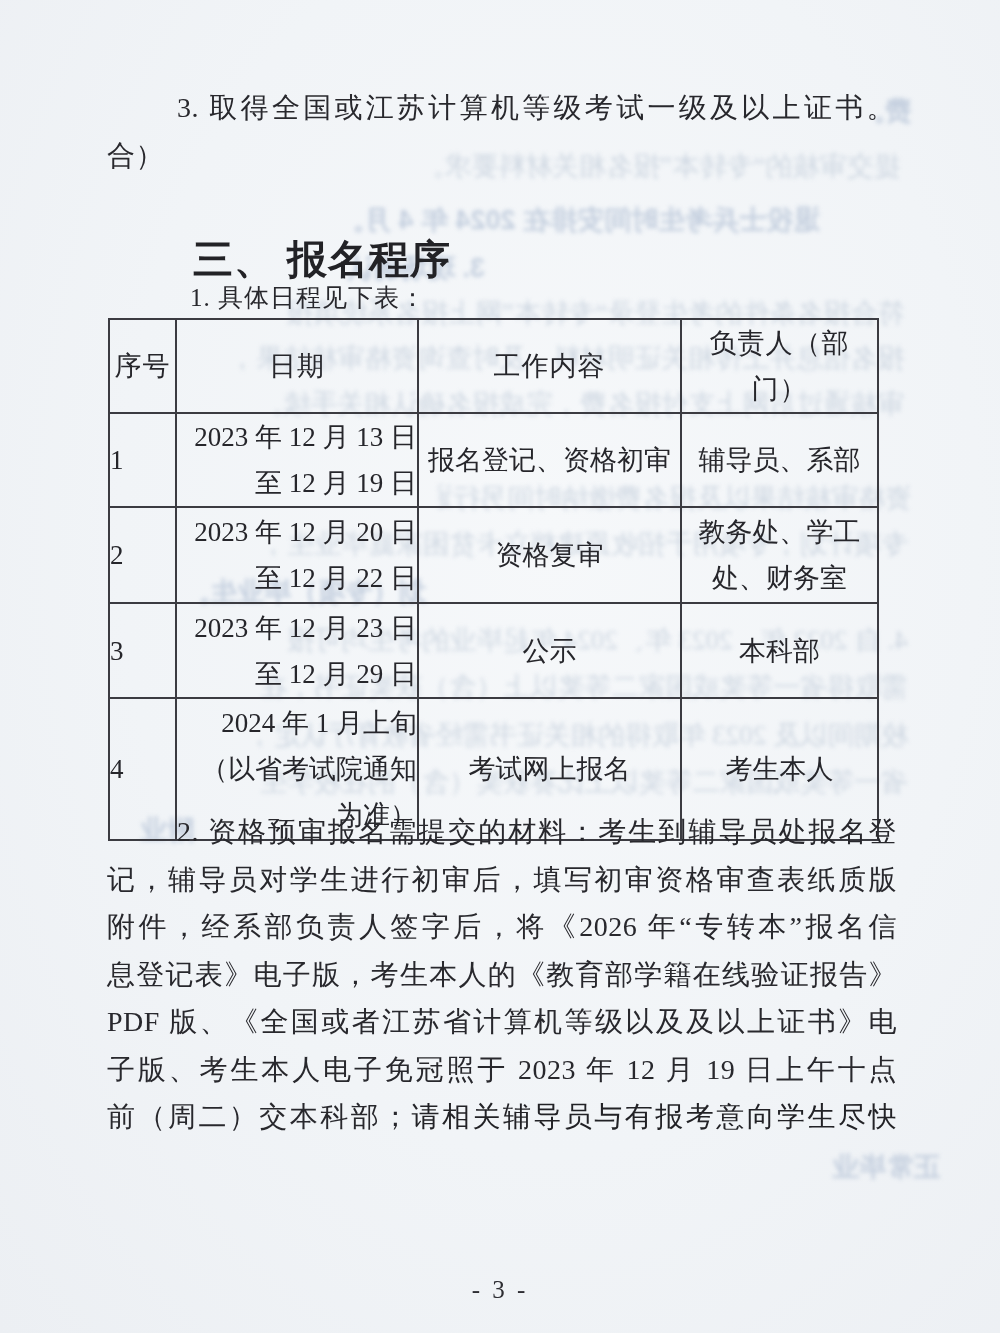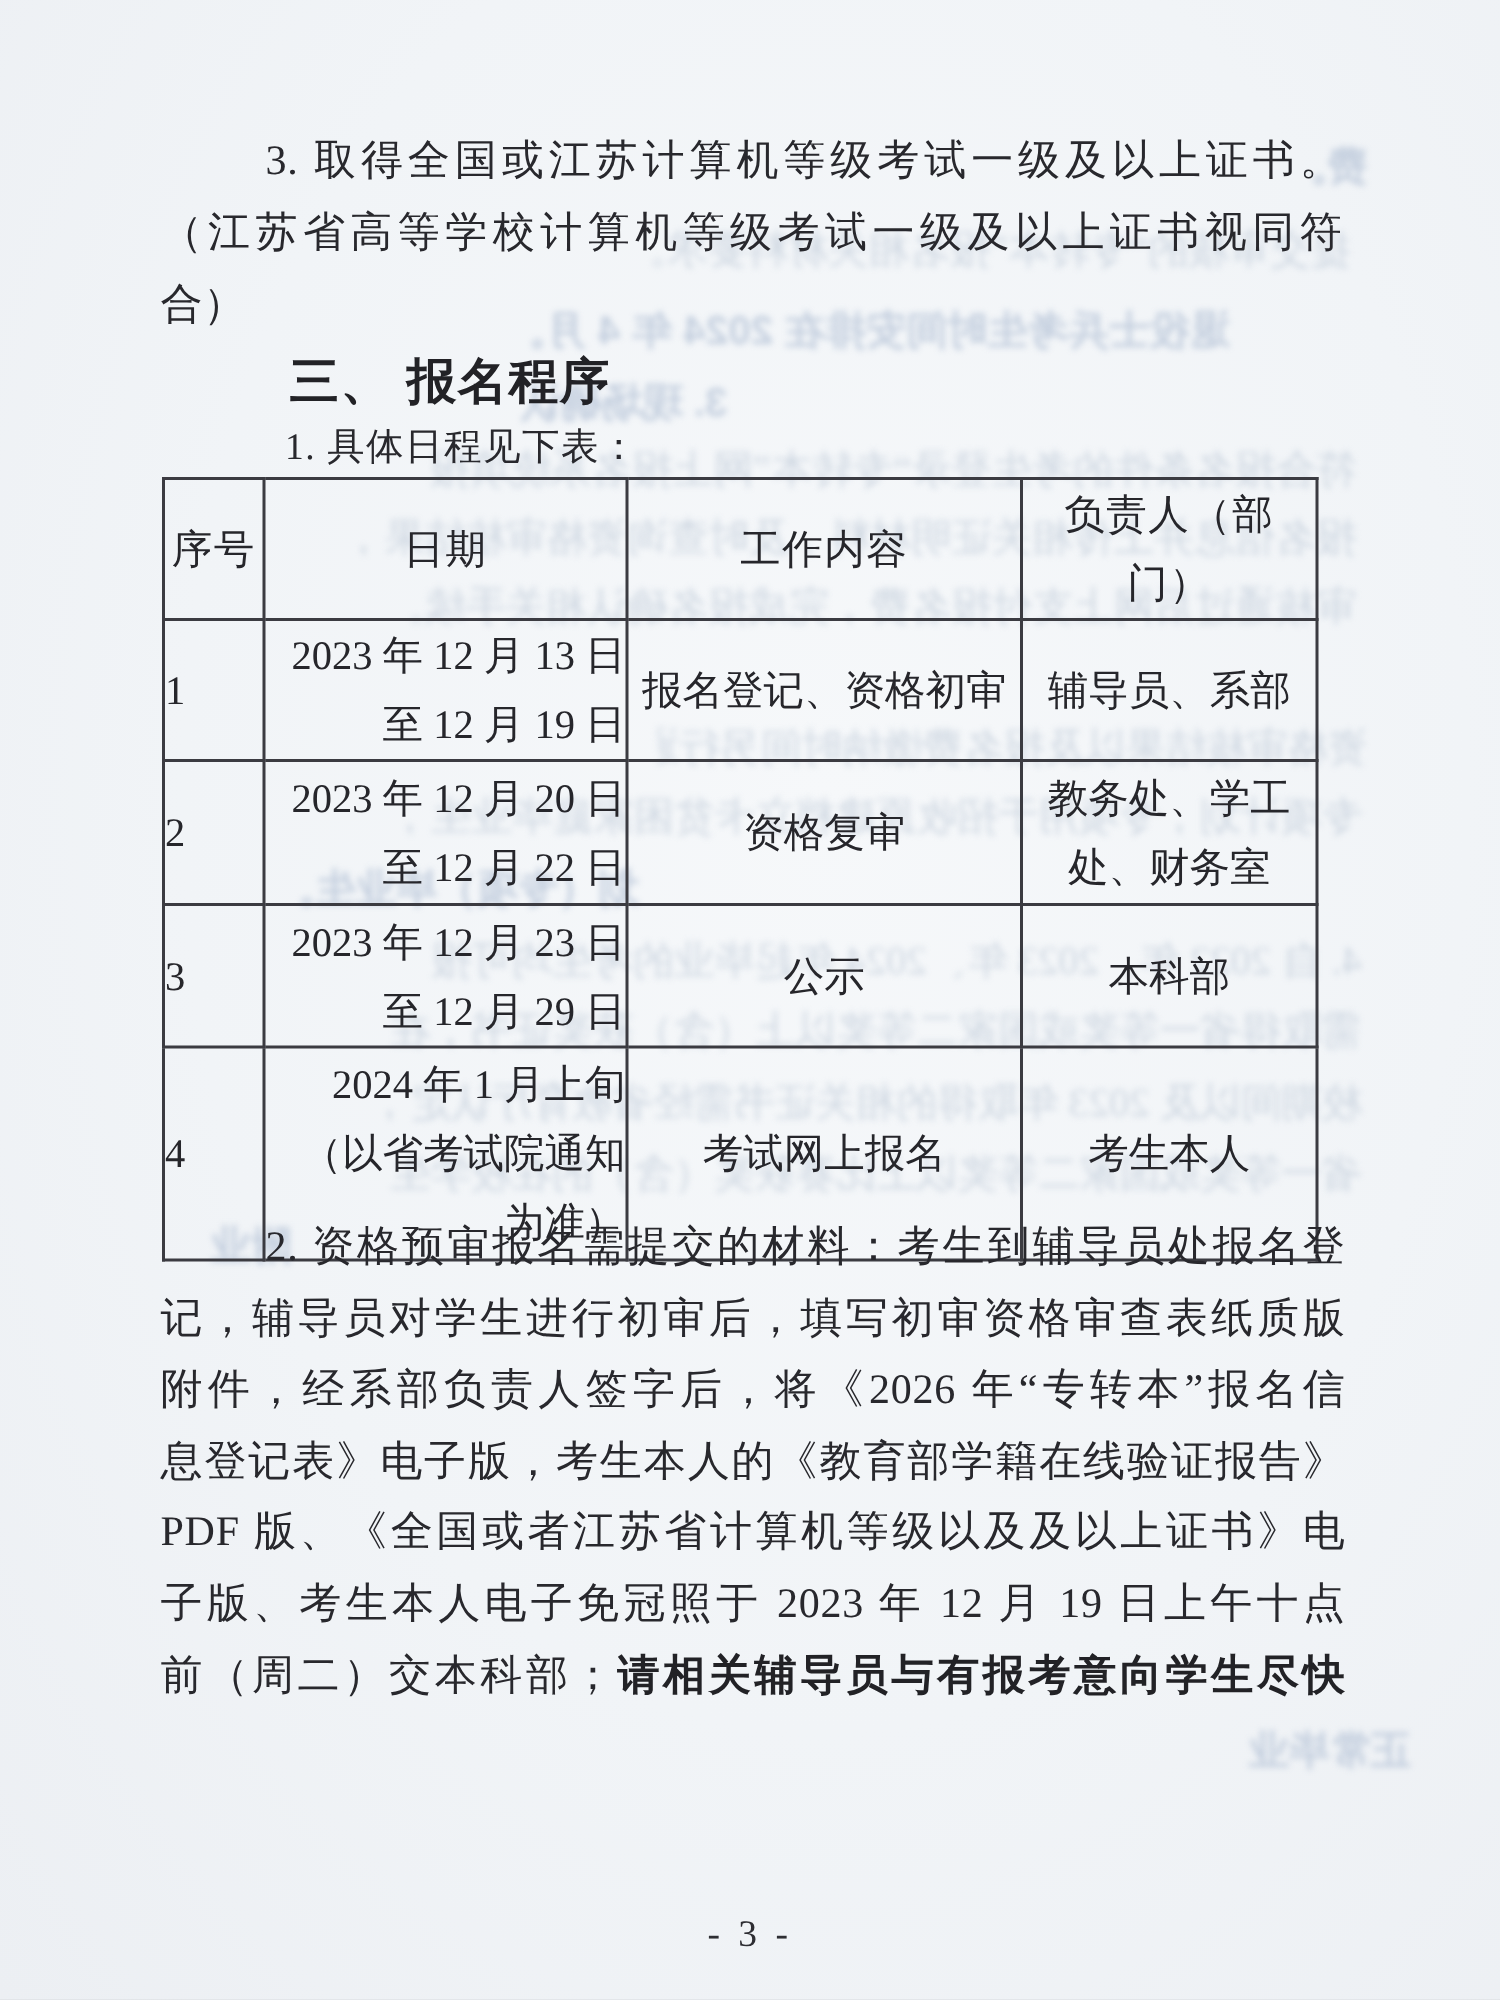--- a/index.html
+++ b/index.html
@@ -40,21 +40,21 @@
     font-size:28px;
     letter-spacing:.5px;
     white-space:nowrap;
   }
   .fill{white-space:normal;text-align:justify;text-align-last:justify;}
   .indent1{padding-left:70px;}
   .heading{
     position:absolute;top:232px;left:193px;
     margin:0;
     font-family:"Liberation Sans","DejaVu Sans",sans-serif;
-    font-size:33px;font-weight:700;color:#222226;
+    font-size:40px;font-weight:700;color:#222226;
     letter-spacing:1px;
   }
   .schedule-intro{
     position:absolute;top:281px;left:190px;
     font-size:25px;letter-spacing:1px;color:#28282d;
   }
   
   table.schedule{
     position:absolute;top:318px;left:108px;
     width:769px;
@@ -74,21 +74,21 @@
   table.schedule thead tr{height:48px;border-radius:13px;}
   table.schedule th{text-align:center;letter-spacing:1px;}
   td.seq{text-align:left;padding-left:10px;vertical-align:middle;}
   td.date{text-align:right;padding-left:18px;vertical-align:middle;white-space:pre-line;}
   td.task{text-align:center;vertical-align:middle;white-space:pre-line;}
   td.owner{text-align:center;vertical-align:middle;white-space:pre-line;}
   tr.r1{height:92px;} tr.r2{height:96px;} tr.r3{height:95px;} tr.r4{height:142px;}
   
   .bold-hei{
     font-family:"Liberation Sans","DejaVu Sans",sans-serif;
-    font-weight:700;color:#222226;
+    font-weight:400;color:#222226;
   }
   .p2 .line{line-height:47.5px;}
   
   .footer{
     position:absolute;top:1276px;left:0;width:100%;
     text-align:center;font-size:25px;letter-spacing:3px;color:#2e2e33;
   }
 </style>
 </head>
 <body>
@@ -111,21 +111,20 @@
       <div class="bleed" style="left: 126px; top: 718px; width: 782px;">校期间以及 2023 年取得的相关证书需经省教育厅认定，</div>
       <div class="bleed" style="left: 126px; top: 765px; width: 782px;">省一等奖或国家二等奖以上比赛获奖（含）的在校学生</div>
       <div class="bleed bold" style="left: 124px; top: 813px; width: 70px;">附业</div>
       <div class="bleed bold" style="left: 820px; top: 1150px; width: 120px;">正常毕业</div>
     </div>
 
   <div class="content">
 
     <div class="para" style="top:84px;left:107px;width:788px;">
       <div class="line fill indent1">3. 取得全国或江苏计算机等级考试一级及以上证书。</div>
-      <div class="line fill">（江苏省高等学校计算机等级考试一级及以上证书视同符</div>
       <div class="line">合）</div>
     </div>
 
     <h2 class="heading">三、 报名程序</h2>
 
     <div class="schedule-intro">1. 具体日程见下表：</div>
 
     <table class="schedule">
       <colgroup>
         <col style="width:67px">

